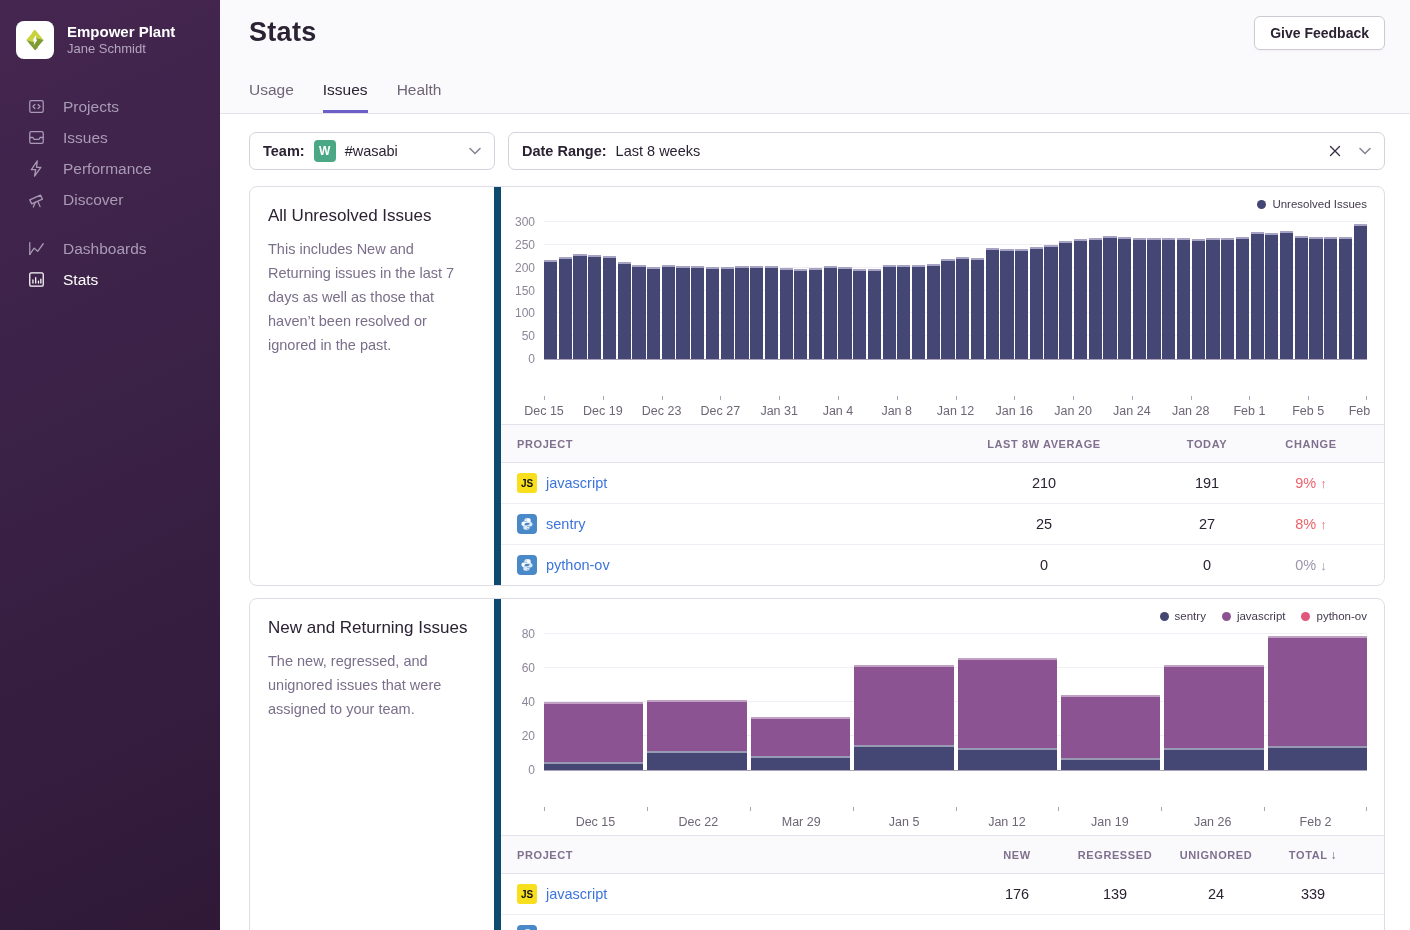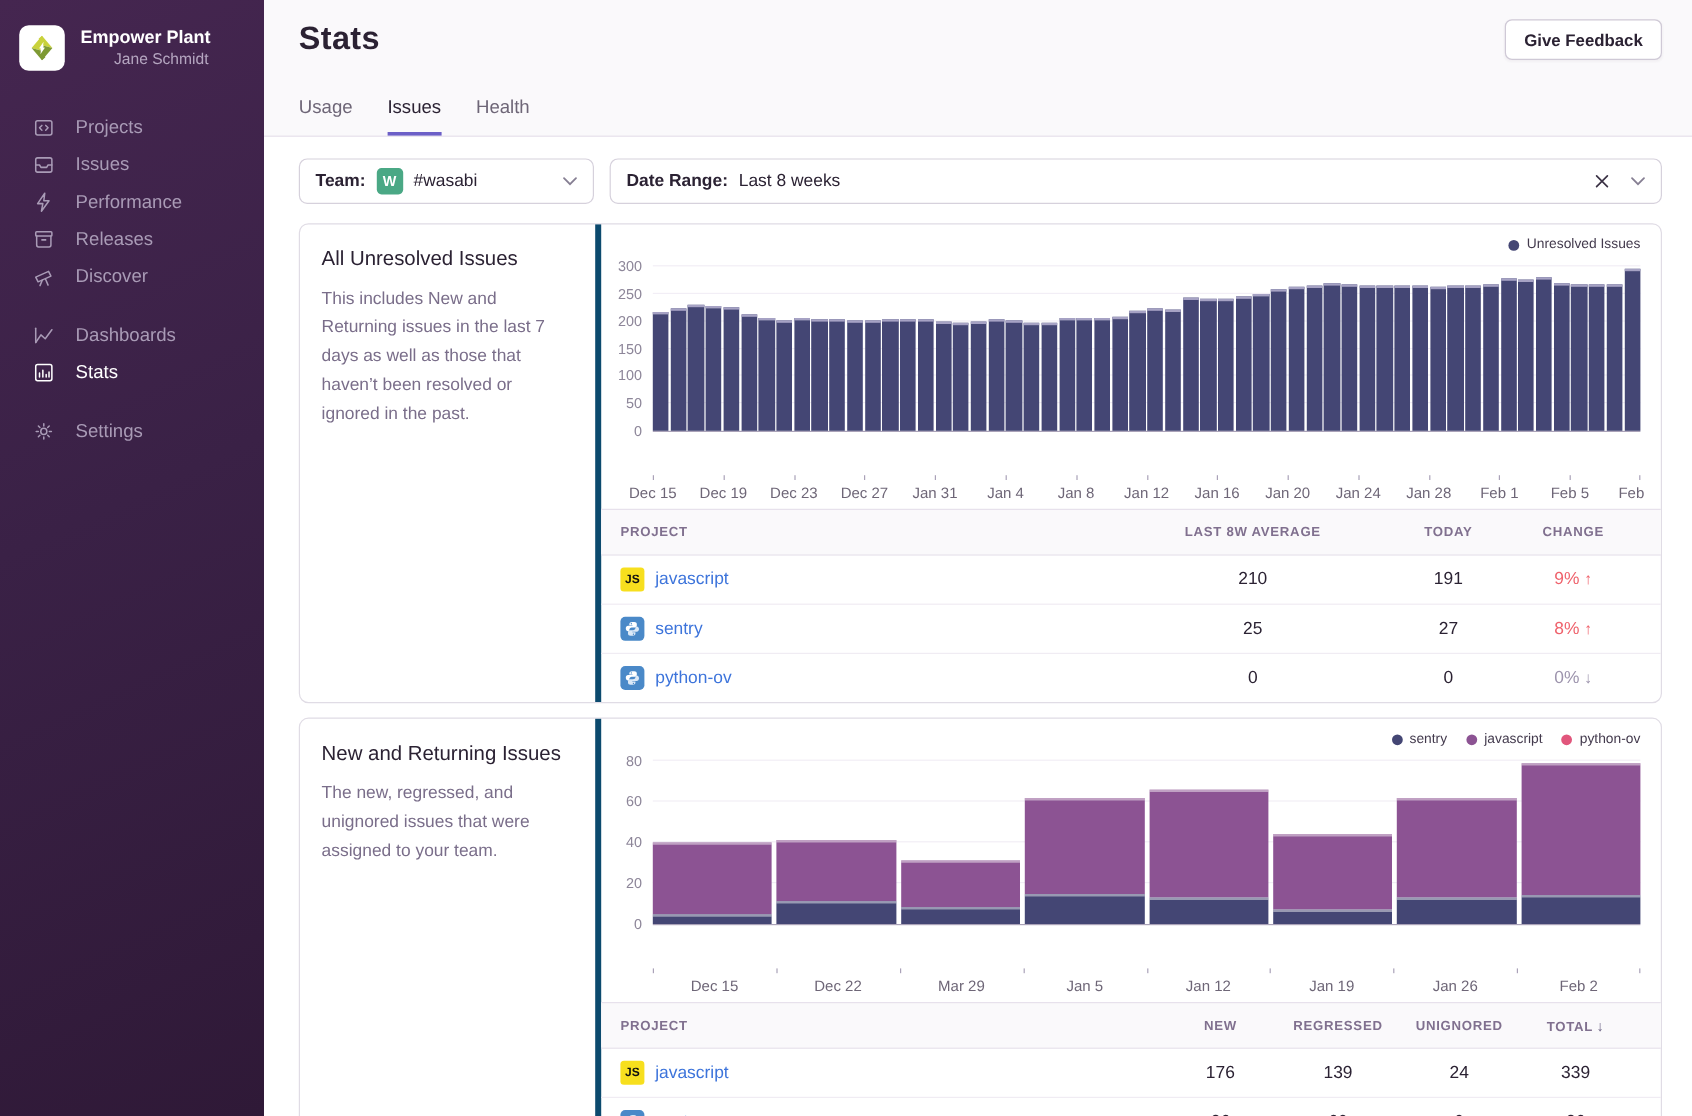--- a/index.html
+++ b/index.html
@@ -7,21 +7,21 @@
   body { font-family: "Liberation Sans", sans-serif; display: flex; background: #fff; color: #2b2233; }
 
   
   .sidebar { width: 220px; flex-shrink: 0; height: 100%;
     background: linear-gradient(155deg, #452650 0%, #3a2146 45%, #2f1937 100%);
     color: #a99bb6; }
   .org-header { display: flex; align-items: center; gap: 13px; padding: 21px 16px 10px 16px; }
   .org-logo { width: 38px; height: 38px; background: #fff; border-radius: 8px; display: flex; align-items: center; justify-content: center; flex-shrink: 0; }
   .org-names { line-height: 1.25; }
   .org-name { color: #fff; font-weight: 700; font-size: 15px; }
-  .user-name { color: #b5a6c0; font-size: 13px; margin-left: 28px; }
+  .user-name { color: #b5a6c0; font-size: 13px; }
   .nav { padding-top: 22px; }
   .nav-item { display: flex; align-items: center; gap: 17px; height: 31px; padding: 0 16px 0 27px; font-size: 15.5px; cursor: pointer; }
   .nav-item .nav-icon { width: 19px; height: 19px; display: flex; align-items: center; }
   .nav-item svg { width: 19px; height: 19px; }
   .nav-item.active { color: #fff; }
   .nav-gap { height: 18px; }
 
   
   .main { flex: 1; display: flex; flex-direction: column; min-width: 0; }
   .page-header { background: #faf9fb; border-bottom: 1px solid #e7e1ec; padding: 0 25px 0 29px; position: relative; height: 114px; flex-shrink: 0; }
@@ -40,21 +40,21 @@
   .date-filter { flex: 1; cursor: pointer; }
   .filter-label { font-weight: 700; color: #2b2233; }
   .team-avatar { width: 22px; height: 22px; border-radius: 4px; background: #4aa885; color: #fff; font-size: 12px; font-weight: 700; display: flex; align-items: center; justify-content: center; }
   .filter-value { color: #2b2233; }
   .spacer { flex: 1; }
   .chev { width: 12px; height: 8px; color: #867f93; }
   .clear-x { width: 12px; height: 12px; color: #3a3144; margin-right: 9px; cursor: pointer; }
 
   
   .card { border: 1px solid #e0dce5; border-radius: 8px; display: flex; margin-bottom: 12px; background: #fff; }
-  .card-desc { width: 251px; flex-shrink: 0; border-right: 5px solid #0c4a6e; padding: 19px 18px; }
+  .card-desc { width: 251px; flex-shrink: 0; border-right: 7px solid #0c4a6e; padding: 19px 18px; }
   .card-title { font-size: 17px; font-weight: 500; color: #2b2233; }
   .card-text { margin-top: 11px; font-size: 14.5px; line-height: 24px; color: #7a6e8a; }
   .card-main { flex: 1; min-width: 0; display: flex; flex-direction: column; }
 
   
   .chart { position: relative; padding: 14px 17px 0 43px; }
   .legend { position: absolute; top: 11px; right: 17px; display: flex; gap: 16px; align-items: center; z-index: 3; }
   .legend-item { display: flex; align-items: center; gap: 6px; font-size: 11.5px; color: #433a4d; }
   .legend-dot { width: 9px; height: 9px; border-radius: 50%; }
   .plot { position: relative; border-bottom: 1px solid #aaa2b8; margin-top: 22px; }
@@ -126,29 +126,20 @@
         <div class="nav-icon">
           <svg viewBox="0 0 24 24" fill="none" stroke="currentColor" stroke-width="1.6" stroke-linejoin="round">
             <path d="M13 2.5 5.5 13.5H11L9.5 21.5 17.5 10.5H12z"></path>
           </svg>
         </div>
         <div>Performance</div>
       </div>
       <div class="nav-item">
         <div class="nav-icon">
           <svg viewBox="0 0 24 24" fill="none" stroke="currentColor" stroke-width="1.6" stroke-linecap="round" stroke-linejoin="round">
-            <rect x="3.5" y="4" width="17" height="4.5" rx="1"></rect>
-            <path d="M4.5 8.5v9.5a2 2 0 0 0 2 2h11a2 2 0 0 0 2-2V8.5M10 12.5h4"></path>
-          </svg>
-        </div>
-        <div>Releases</div>
-      </div>
-      <div class="nav-item">
-        <div class="nav-icon">
-          <svg viewBox="0 0 24 24" fill="none" stroke="currentColor" stroke-width="1.6" stroke-linecap="round" stroke-linejoin="round">
             <path d="M3.5 12.5 17 6.5l2.5 5L6 17.5z"></path>
             <path d="M14 15l2.5 6M10.5 15.5 8 21.5"></path>
           </svg>
         </div>
         <div>Discover</div>
       </div>
       <div class="nav-gap"></div>
       <div class="nav-item">
         <div class="nav-icon">
           <svg viewBox="0 0 24 24" fill="none" stroke="currentColor" stroke-width="1.6" stroke-linecap="round" stroke-linejoin="round">
@@ -161,29 +152,20 @@
       <div class="nav-item active">
         <div class="nav-icon">
           <svg viewBox="0 0 24 24" fill="none" stroke="currentColor" stroke-width="1.6" stroke-linecap="round" stroke-linejoin="round">
             <rect x="3.5" y="3.5" width="17" height="17" rx="2"></rect>
             <path d="M7.5 16.5v-4M11 16.5v-7M14.5 16.5v-2.5M17.5 16.5v-5"></path>
           </svg>
         </div>
         <div>Stats</div>
       </div>
       <div class="nav-gap"></div>
-      <div class="nav-item">
-        <div class="nav-icon">
-          <svg viewBox="0 0 24 24" fill="none" stroke="currentColor" stroke-width="1.6" stroke-linecap="round">
-            <circle cx="12" cy="12" r="3.2"></circle>
-            <path d="M12 4v2.2M12 17.8V20M20 12h-2.2M6.2 12H4M17.7 6.3l-1.6 1.6M7.9 16.1l-1.6 1.6M17.7 17.7l-1.6-1.6M7.9 7.9 6.3 6.3"></path>
-          </svg>
-        </div>
-        <div>Settings</div>
-      </div>
     </nav>
 </aside>
 
 <div class="main">
   <header class="page-header">
     <h1 class="page-title">Stats</h1>
     <button class="feedback-btn">Give Feedback</button>
     <div class="tabs" id="tab-bar">
         <div class="tab">Usage</div>
         <div class="tab active">Issues</div>

